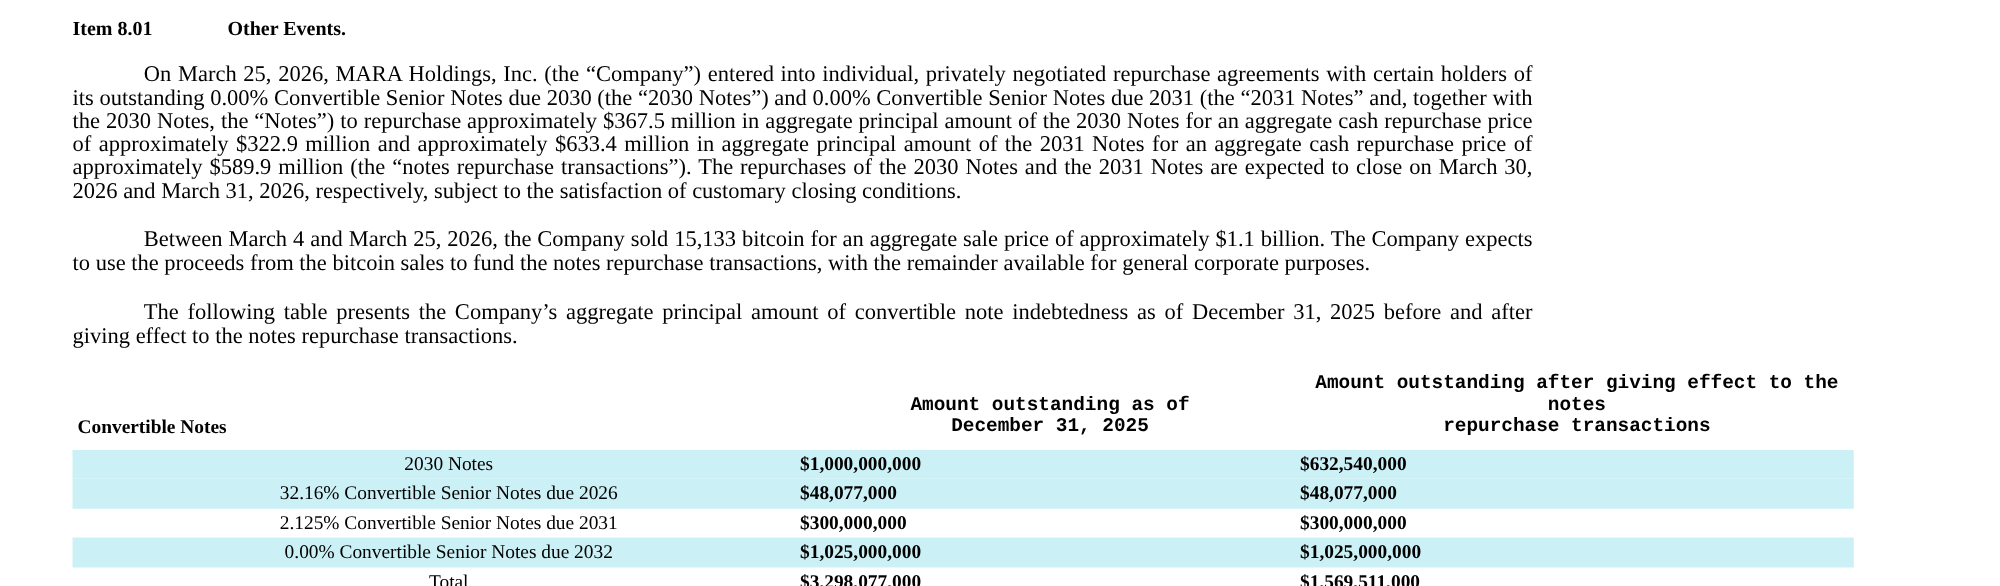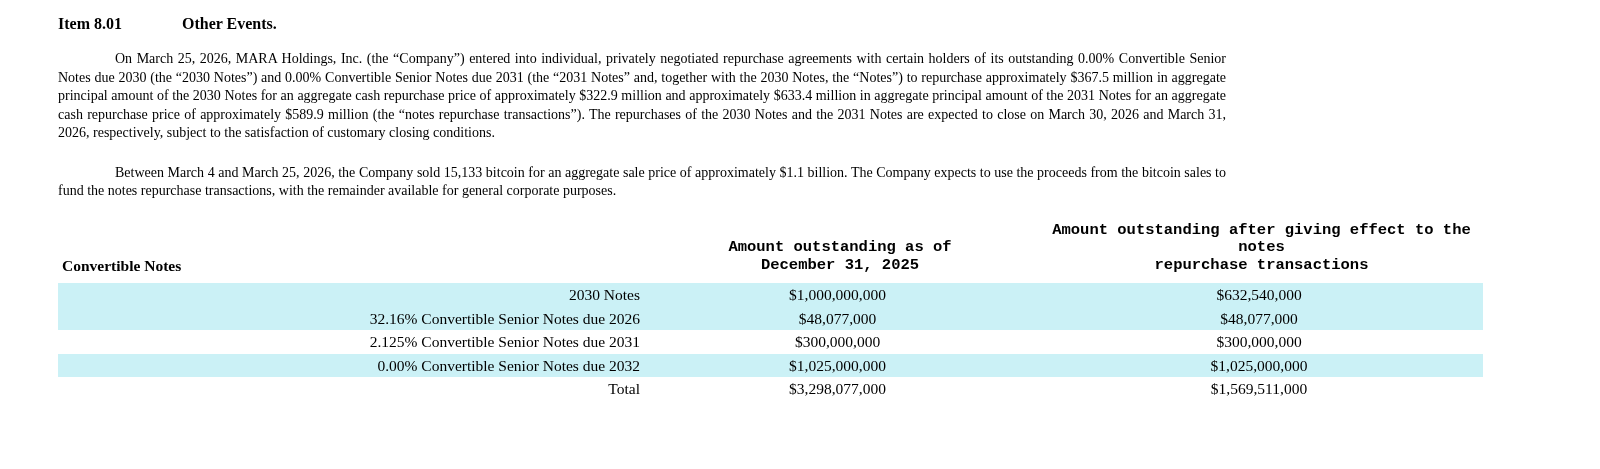--- a/index.html
+++ b/index.html
@@ -10,59 +10,60 @@
     font-family: "Liberation Serif", "DejaVu Serif", serif;
     color: var(--text-color);
   }
   .page { padding: 14px 117px 0 58px; width: 1360px; }
 
   .doc-heading { font-weight: bold; font-size: 16px; line-height: 19px; margin: 0 0 17px 0; }
   .doc-heading .item-number { display: inline-block; }
   .doc-heading .heading-title { display: inline-block; margin-left: 56px; }
 
   .para {
-    font-size: 14px; line-height: 18.5px; text-align: justify;
+    font-size: 18px; line-height: 18.5px; text-align: justify;
     text-indent: 57px; margin: 0 17px 21px 0;
   }
 
   table.notes-table {
     width: 1425px; border-collapse: collapse; table-layout: fixed;
     font-size: 15.5px; margin-top: 19px;
   }
   col.col-label  { width: 582px; }
   col.col-before { width: 400px; }
   col.col-after  { width: 443px; }
 
   th {
     font-weight: bold; vertical-align: bottom; padding: 0 0 9px 0;
     line-height: 17.5px;
   }
   th.h-label { text-align: left; padding-left: 4px; }
   th.h-center { text-align: center; font-family: Liberation Mono, monospace; }
 
   td { height: 23.5px; vertical-align: middle; line-height: 17.5px; padding: 0; }
-  td.c-label { text-align: right; padding-left: 20px; }
-  td.c-num   { text-align: center; padding-right: 5px; }
+  td.c-label { text-align: center; padding-left: 20px; }
+  td.c-num   { text-align: left; padding-right: 5px; font-weight: bold; }
 
   tr.alt td { background: var(--row-highlight); }
 </style>
 </head>
 <body>
 
 <div class="page">
 
   <div class="doc-heading">
     <span class="item-number">Item 8.01</span>
     <span class="heading-title">Other Events.</span>
   </div>
 
   <p class="para">On March 25, 2026, MARA Holdings, Inc. (the “Company”) entered into individual, privately negotiated repurchase agreements with certain holders of its outstanding 0.00% Convertible Senior Notes due 2030 (the “2030 Notes”) and 0.00% Convertible Senior Notes due 2031 (the “2031 Notes” and, together with the 2030 Notes, the “Notes”) to repurchase approximately $367.5 million in aggregate principal amount of the 2030 Notes for an aggregate cash repurchase price of approximately $322.9 million and approximately $633.4 million in aggregate principal amount of the 2031 Notes for an aggregate cash repurchase price of approximately $589.9 million (the “notes repurchase transactions”). The repurchases of the 2030 Notes and the 2031 Notes are expected to close on March 30, 2026 and March 31, 2026, respectively, subject to the satisfaction of customary closing conditions.</p>
 
   <p class="para">Between March 4 and March 25, 2026, the Company sold 15,133 bitcoin for an aggregate sale price of approximately $1.1 billion. The Company expects to use the proceeds from the bitcoin sales to fund the notes repurchase transactions, with the remainder available for general corporate purposes.</p>
 
+  <p class="para">The following table presents the Company’s aggregate principal amount of convertible note indebtedness as of December 31, 2025 before and after giving effect to the notes repurchase transactions.</p>
 
   <table class="notes-table">
     <colgroup>
       <col class="col-label">
       <col class="col-before">
       <col class="col-after">
     </colgroup>
     <thead>
       <tr>
         <th class="h-label">Convertible Notes</th>

